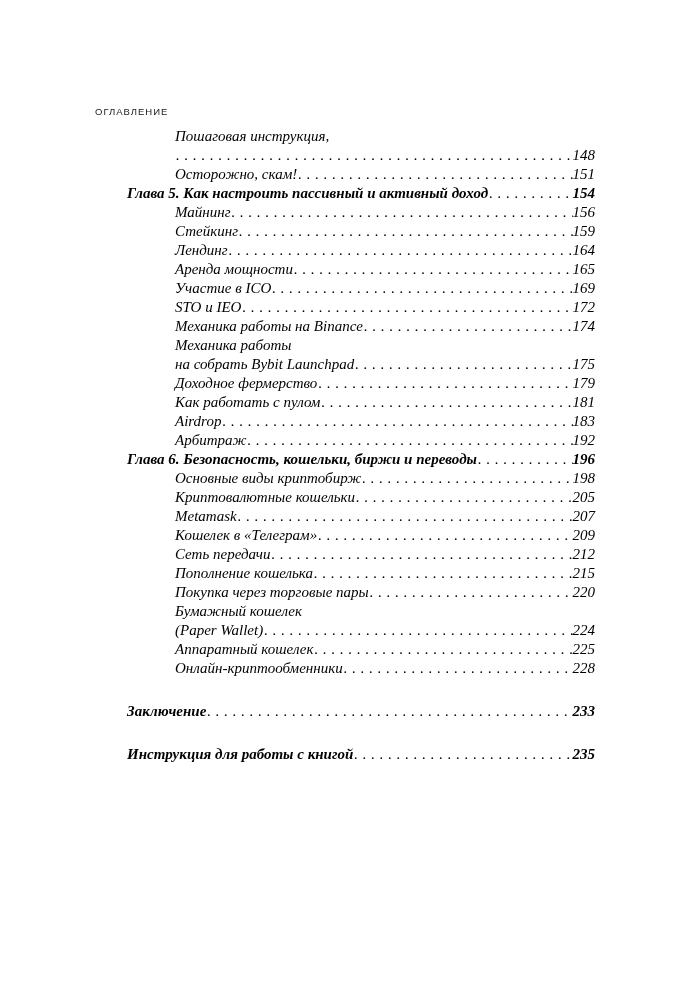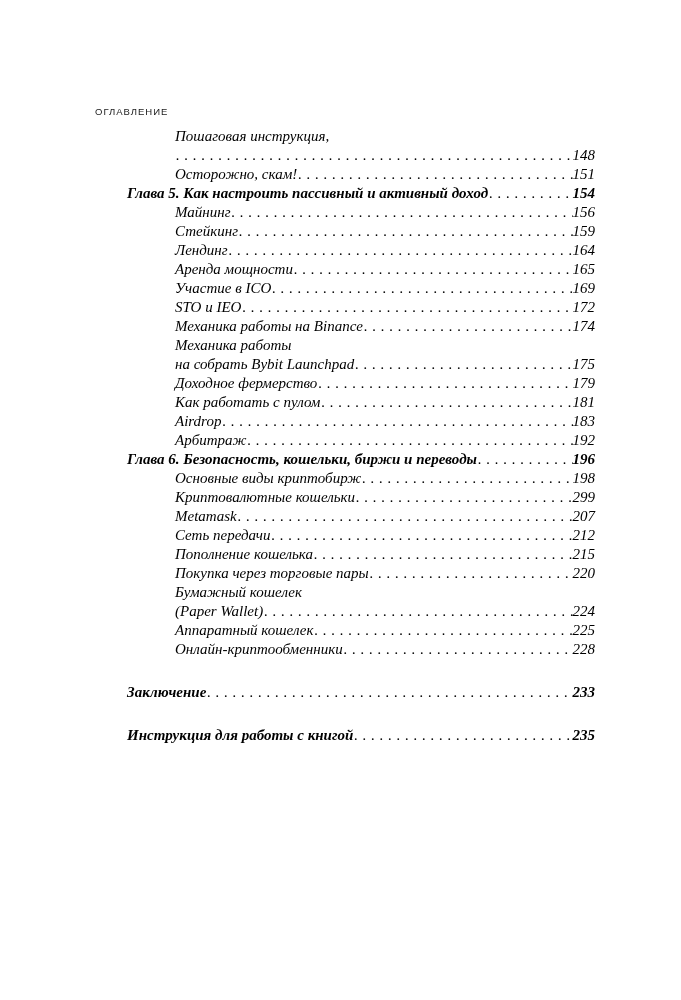--- a/index.html
+++ b/index.html
@@ -163,26 +163,31 @@
     <span class="toc-page">196</span>
   </div>
     <div class="toc-row level-2">
     <span class="toc-text">Основные виды криптобирж</span>
     <span class="toc-dots"></span>
     <span class="toc-page">198</span>
   </div>
     <div class="toc-row level-2">
     <span class="toc-text">Криптовалютные кошельки</span>
     <span class="toc-dots"></span>
-    <span class="toc-page">299</span>
+    <span class="toc-page">205</span>
   </div>
     <div class="toc-row level-2">
     <span class="toc-text">Metamask</span>
     <span class="toc-dots"></span>
     <span class="toc-page">207</span>
+  </div>
+    <div class="toc-row level-2">
+    <span class="toc-text">Кошелек в «Телеграм»</span>
+    <span class="toc-dots"></span>
+    <span class="toc-page">209</span>
   </div>
     <div class="toc-row level-2">
     <span class="toc-text">Сеть передачи</span>
     <span class="toc-dots"></span>
     <span class="toc-page">212</span>
   </div>
     <div class="toc-row level-2">
     <span class="toc-text">Пополнение кошелька</span>
     <span class="toc-dots"></span>
     <span class="toc-page">215</span>

